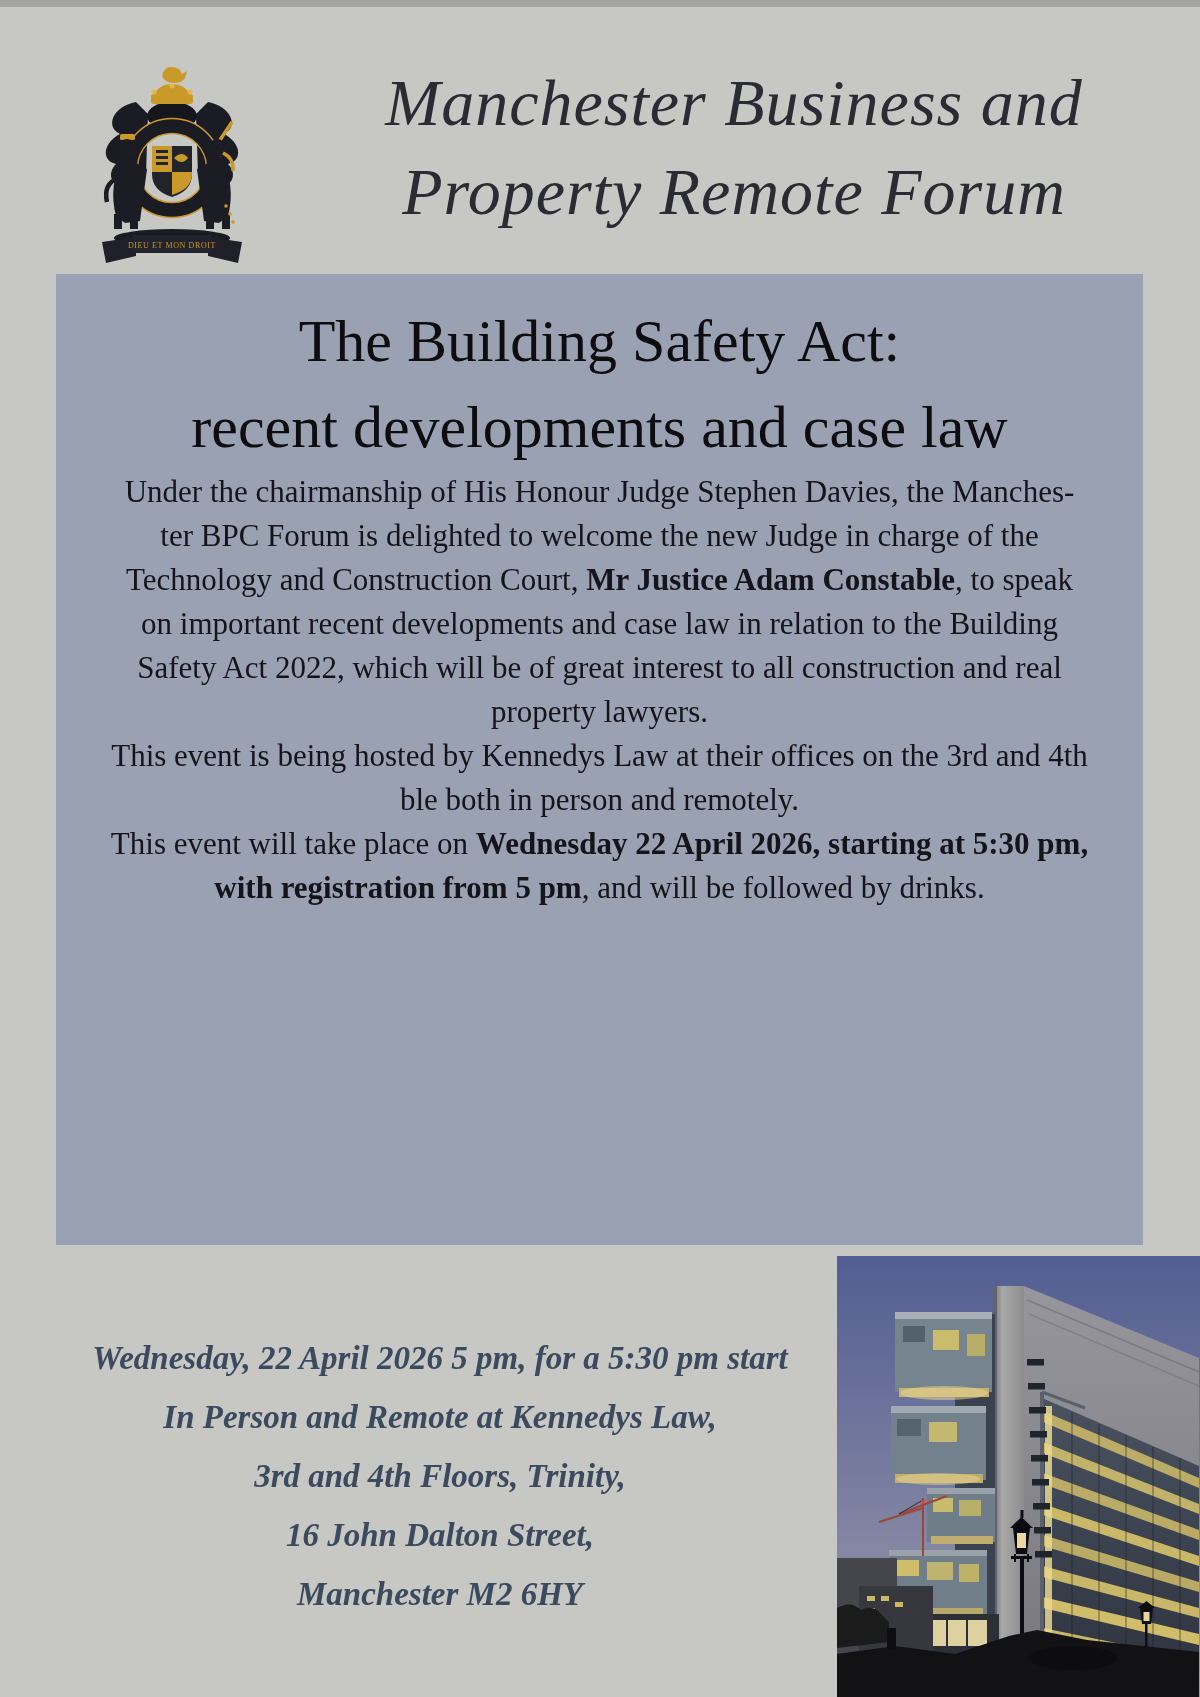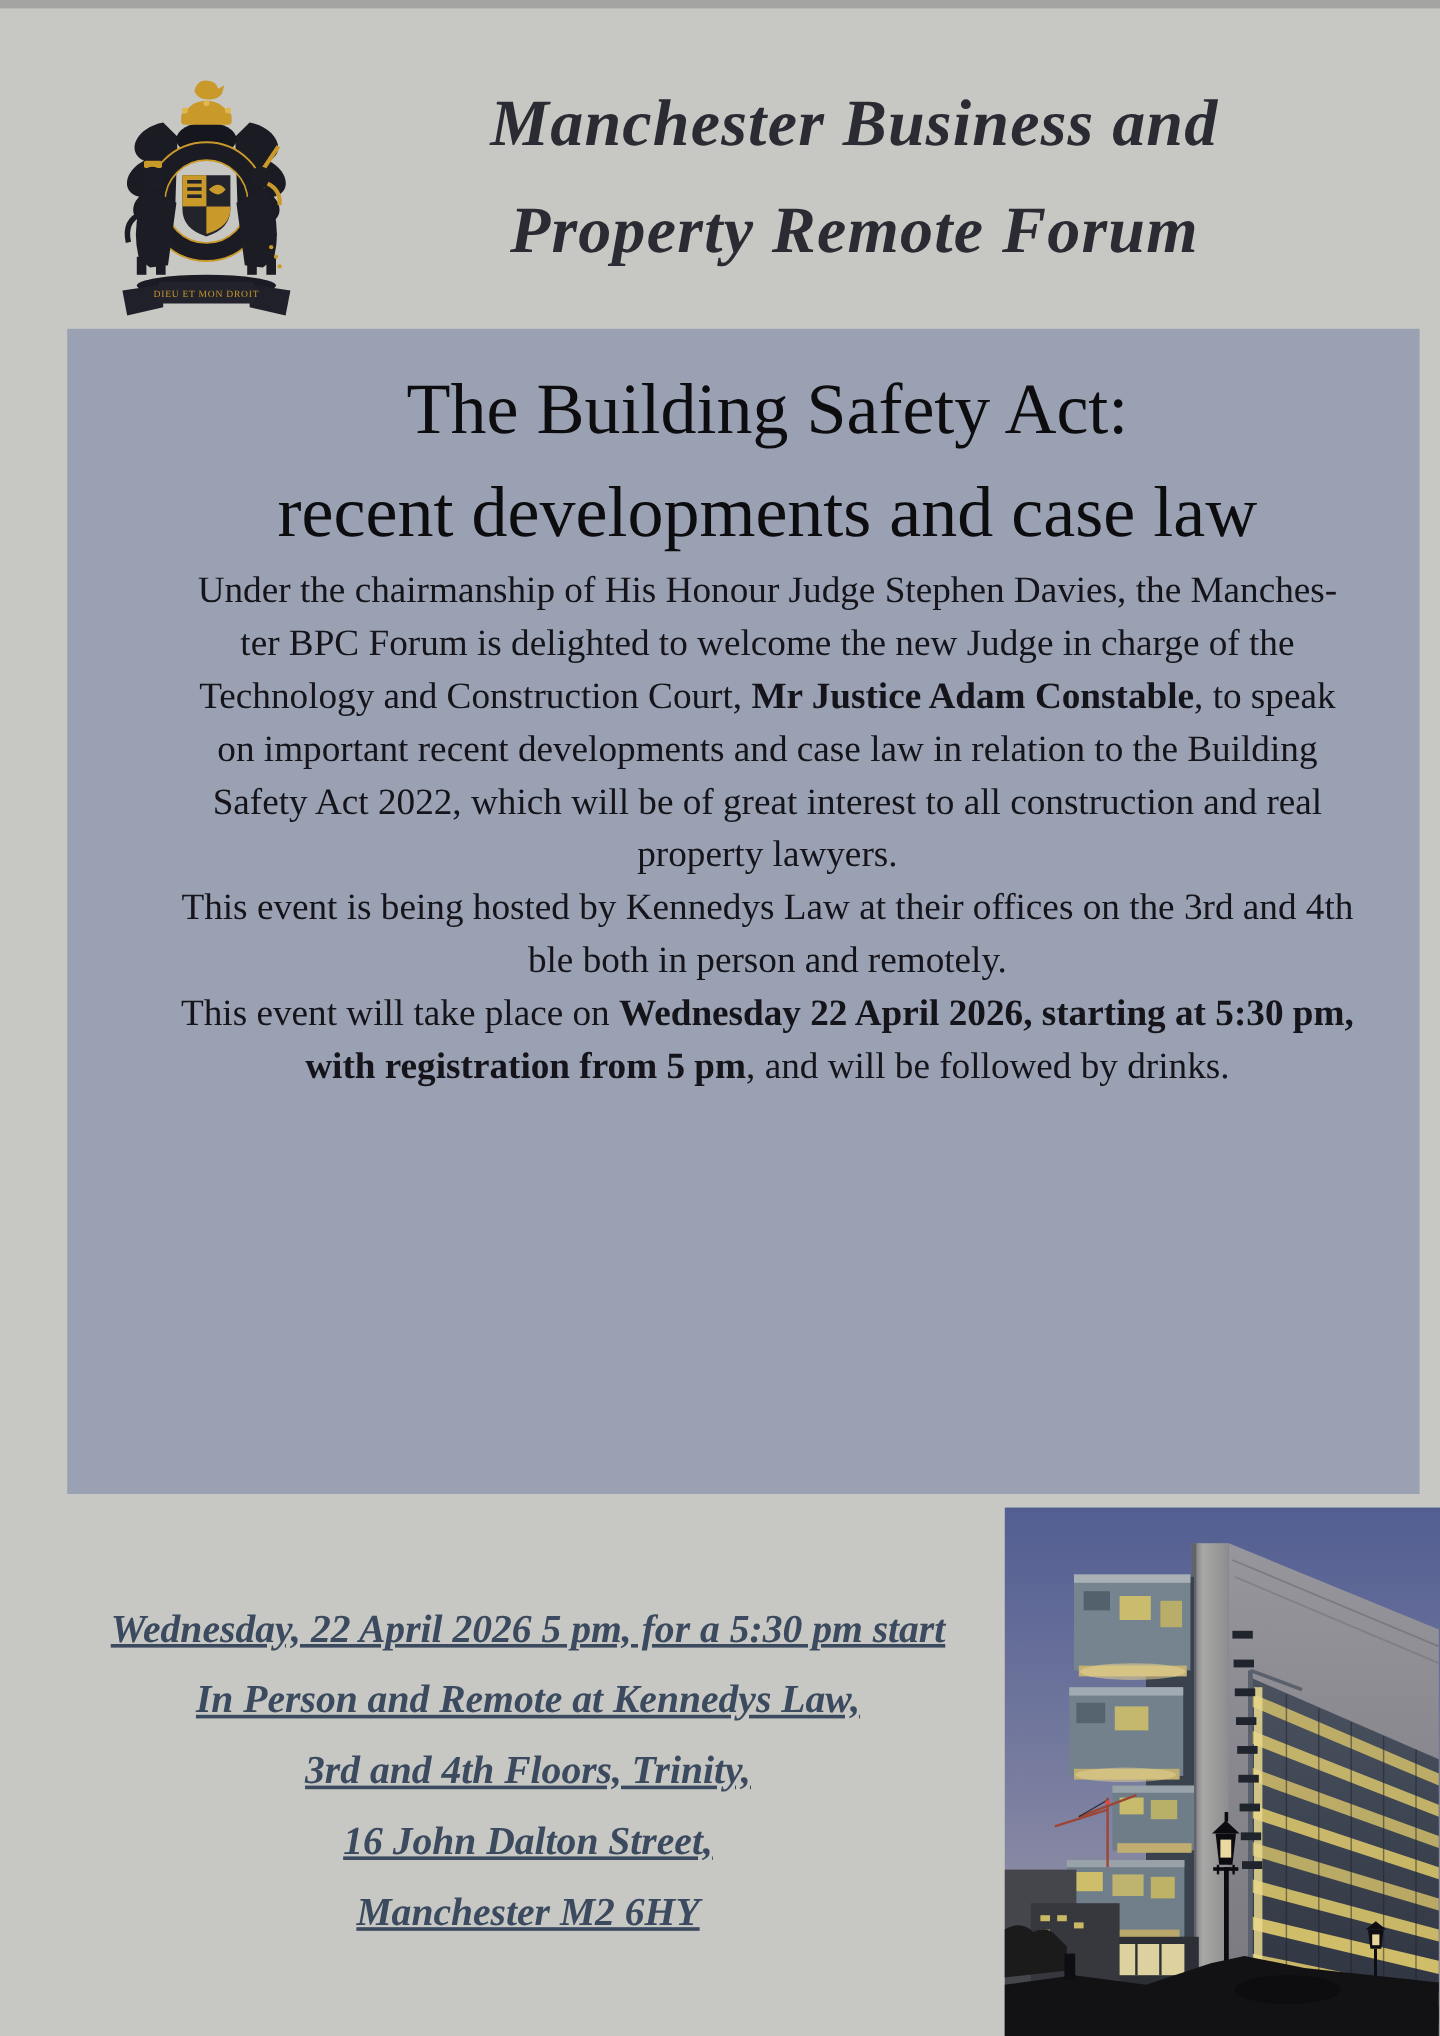--- a/index.html
+++ b/index.html
@@ -8,50 +8,48 @@
     width:1200px;height:1697px;
     background:#c7c7c3;
     overflow:hidden;
     font-family:"Liberation Serif",serif;
   }
   .top-edge{position:absolute;top:0;left:0;width:1200px;height:7px;background:#a4a4a2;}
 
   
   .crest{position:absolute;left:74px;top:56px;width:196px;height:216px;}
   .title{
-    position:absolute;left:282px;top:58px;width:860px;
+    position:absolute;left:304px;top:58px;width:860px;
     text-align:center;
     font-style:italic;
-    font-size:55px;line-height:89px;
+    font-size:66px;line-height:89px;
     color:#2b2b33;
     letter-spacing:1px;
-    font-weight:bold;
   }
 
   
   .event-box{
     position:absolute;left:56px;top:274px;width:1087px;height:971px;
     background:#9aa1b3;
-    text-align:center;color:#14141a;padding-left:40px;
+    text-align:center;color:#14141a;
   }
   .event-heading{font-size:60px;line-height:86px;margin-top:24px;font-weight:400;color:#0d0d10;}
   .para{font-size:31px;line-height:44px;}
   .para .pline{white-space:nowrap;}
   .para b{font-weight:bold;}
   .booking{font-size:31px;line-height:44px;margin-top:44px;white-space:nowrap;}
   .book-link{color:#31648f;text-decoration:underline;cursor:pointer;}
 
   
   .details{
     position:absolute;left:55px;top:1329px;width:770px;
     text-align:center;
     font-style:italic;font-weight:bold;
     font-size:33px;line-height:59px;
     color:#3b4a5e;
-    text-decoration:underline;
   }
 
   
   .photo{
     position:absolute;left:837px;top:1256px;width:363px;height:441px;
     overflow:hidden;
   }
   .photo svg{display:block;}
 </style>
 </head>

